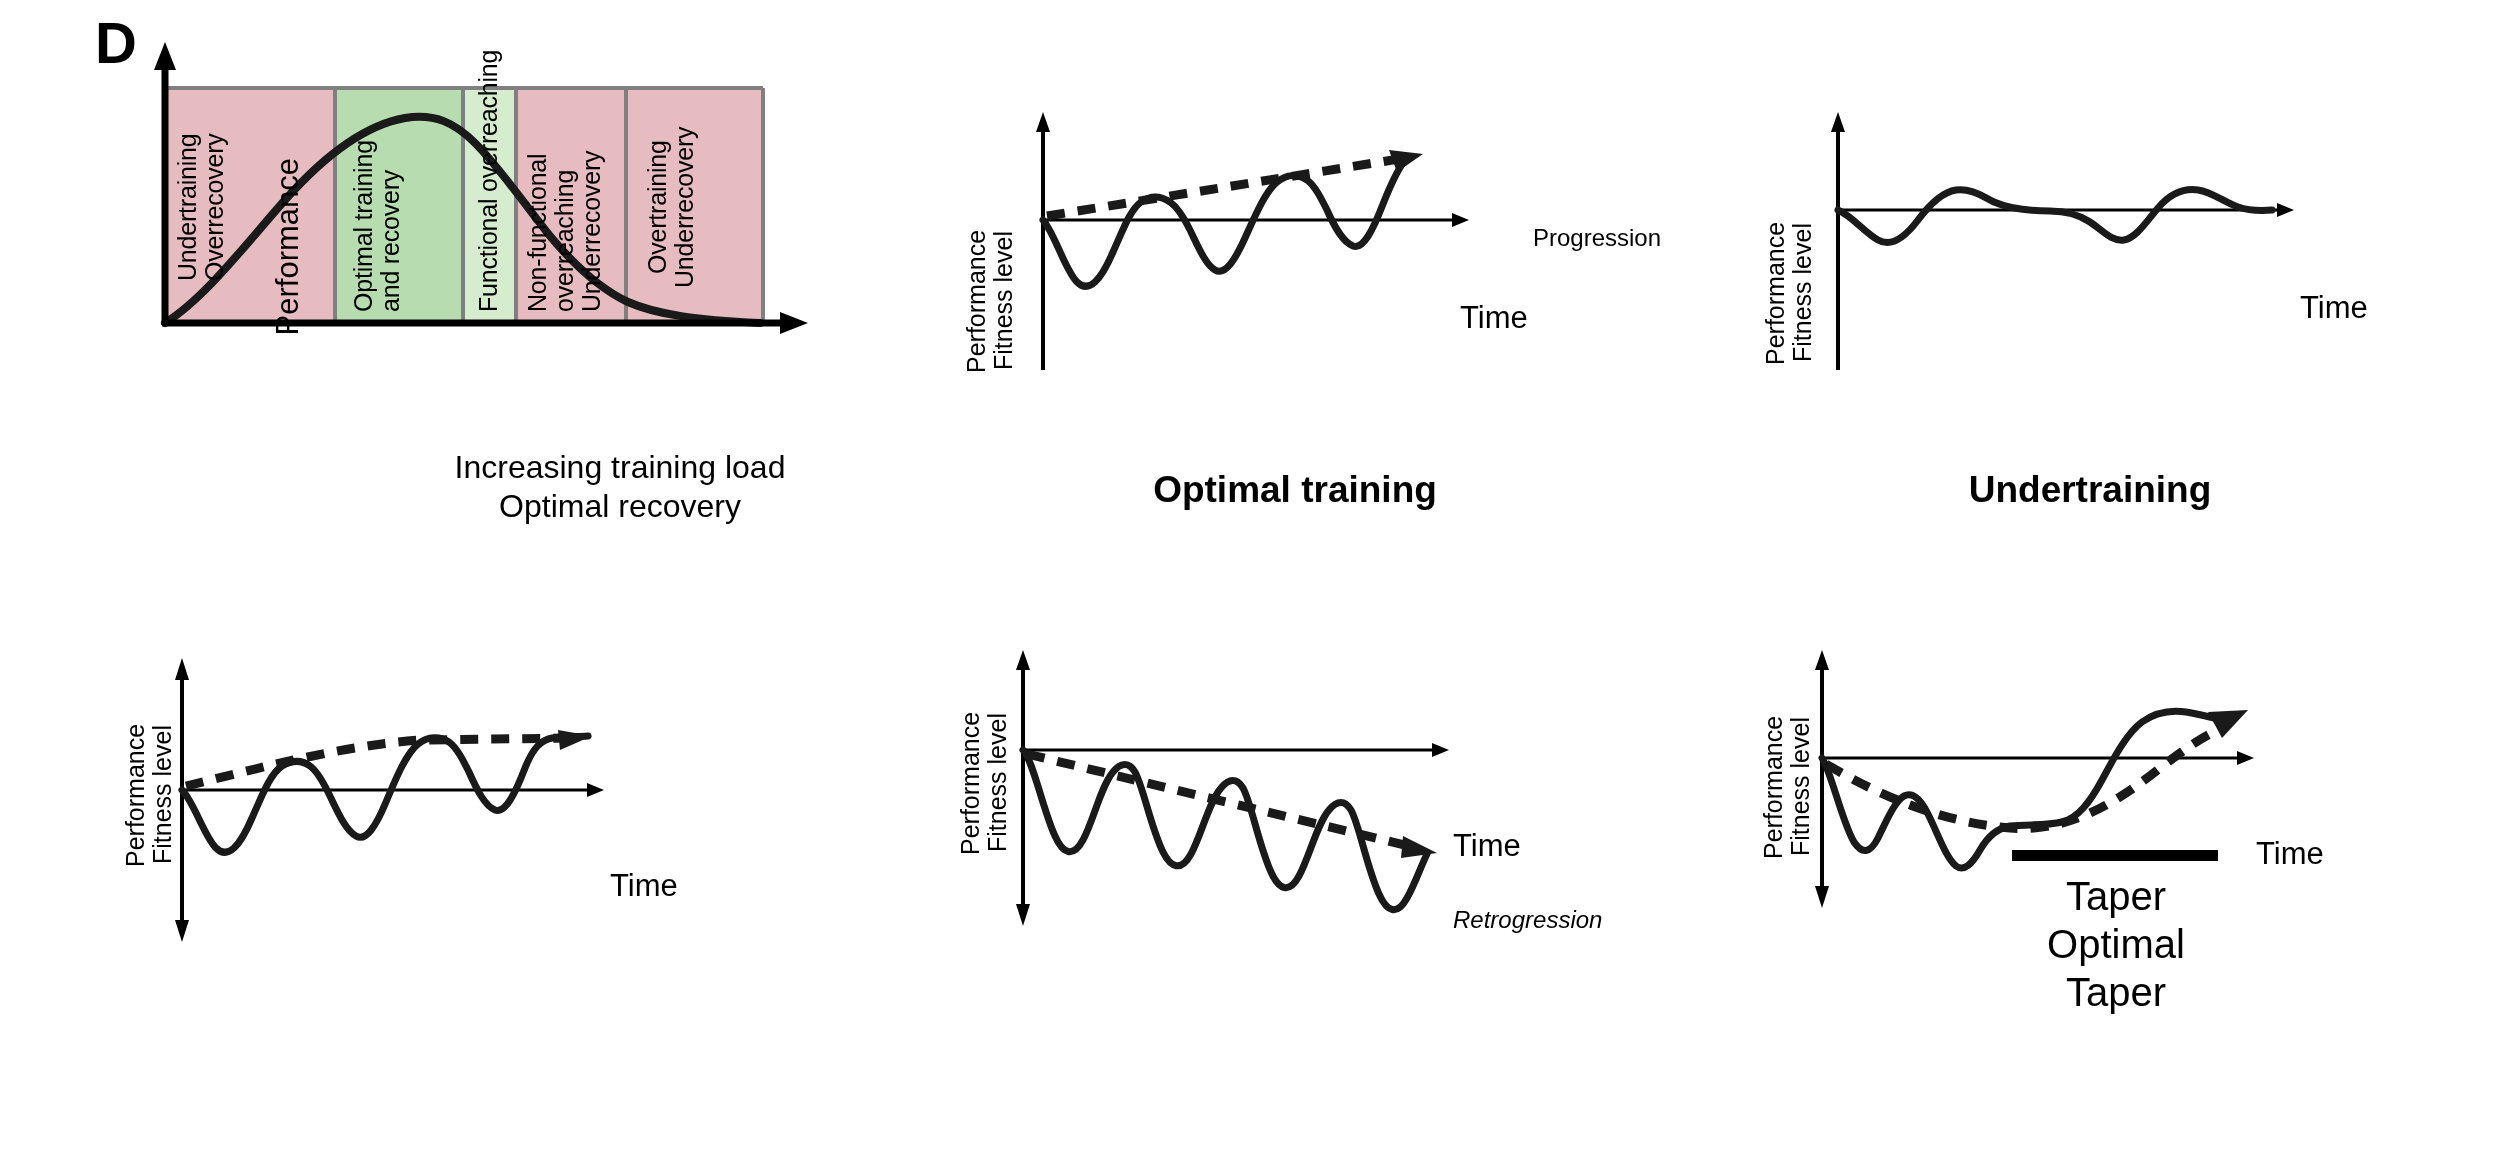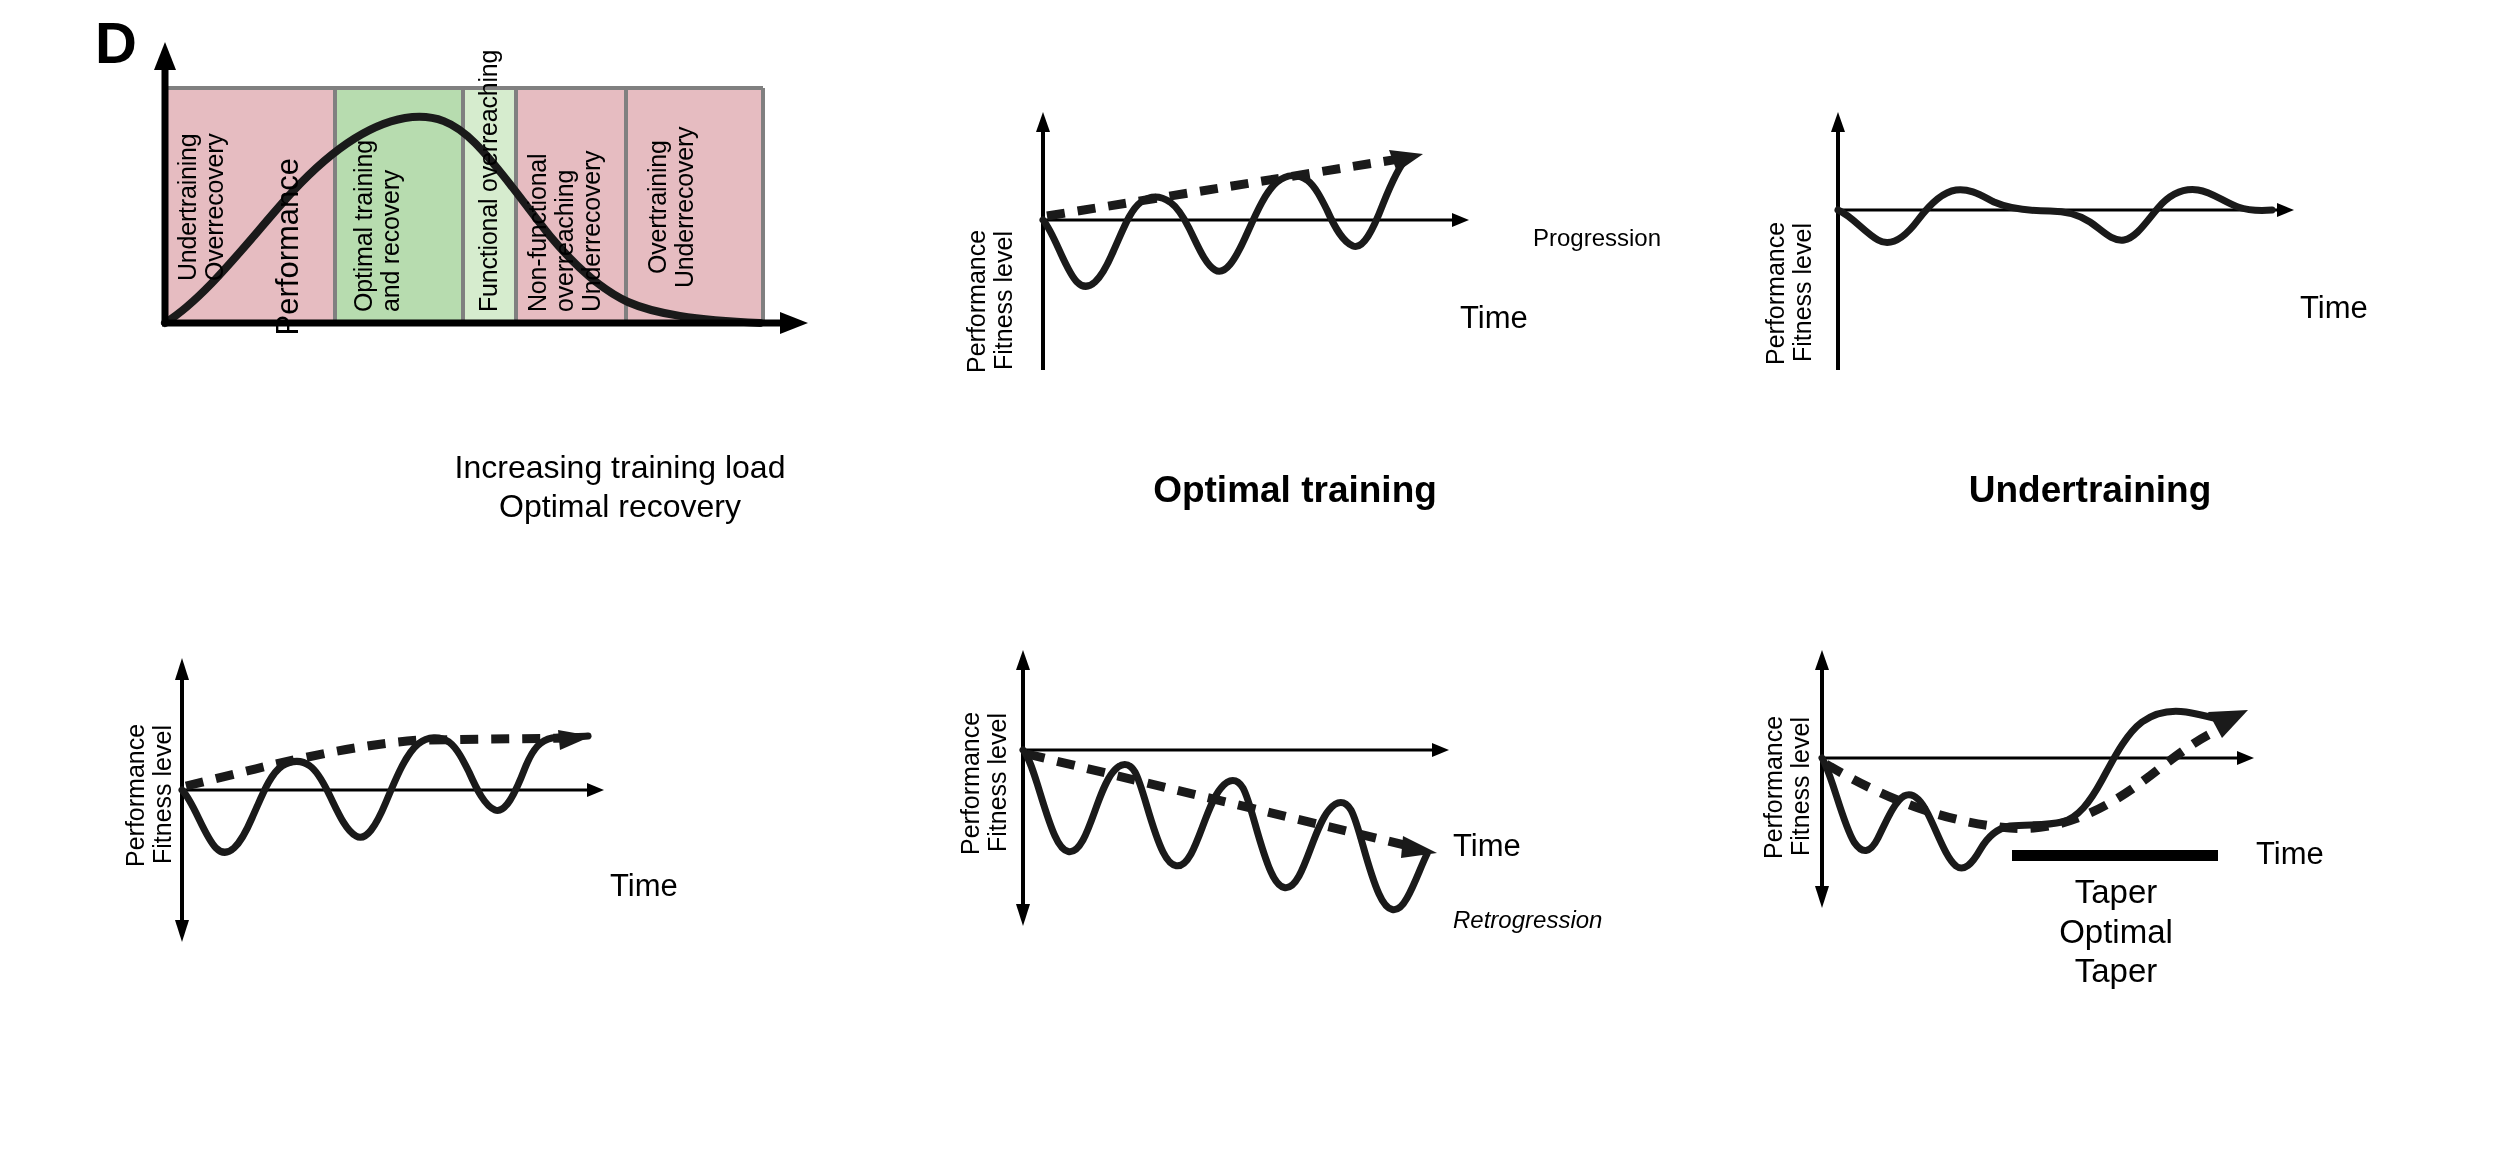--- a/index.html
+++ b/index.html
@@ -41,21 +41,21 @@
   .mini .ylab{
     position:absolute;font-size:25px;line-height:1.06;
   }
   .mini .timelab{position:absolute;font-size:31px;line-height:1;text-align:right;}
   .mini .endlab{position:absolute;font-size:24px;line-height:1;white-space:nowrap;}
   .mini .title{
     position:absolute;font-size:37px;font-weight:bold;line-height:1.18;
     text-align:center;white-space:pre-line;
   }
   .mini .taperlab{
-    position:absolute;font-size:33px;line-height:1.2;text-align:center;
+    position:absolute;font-size:40px;line-height:1.2;text-align:center;
   }
 </style>
 </head>
 <body>
 
 <div class="fig">
 
   <div id="panel-letter">D</div>
 
   <div id="panelD">

